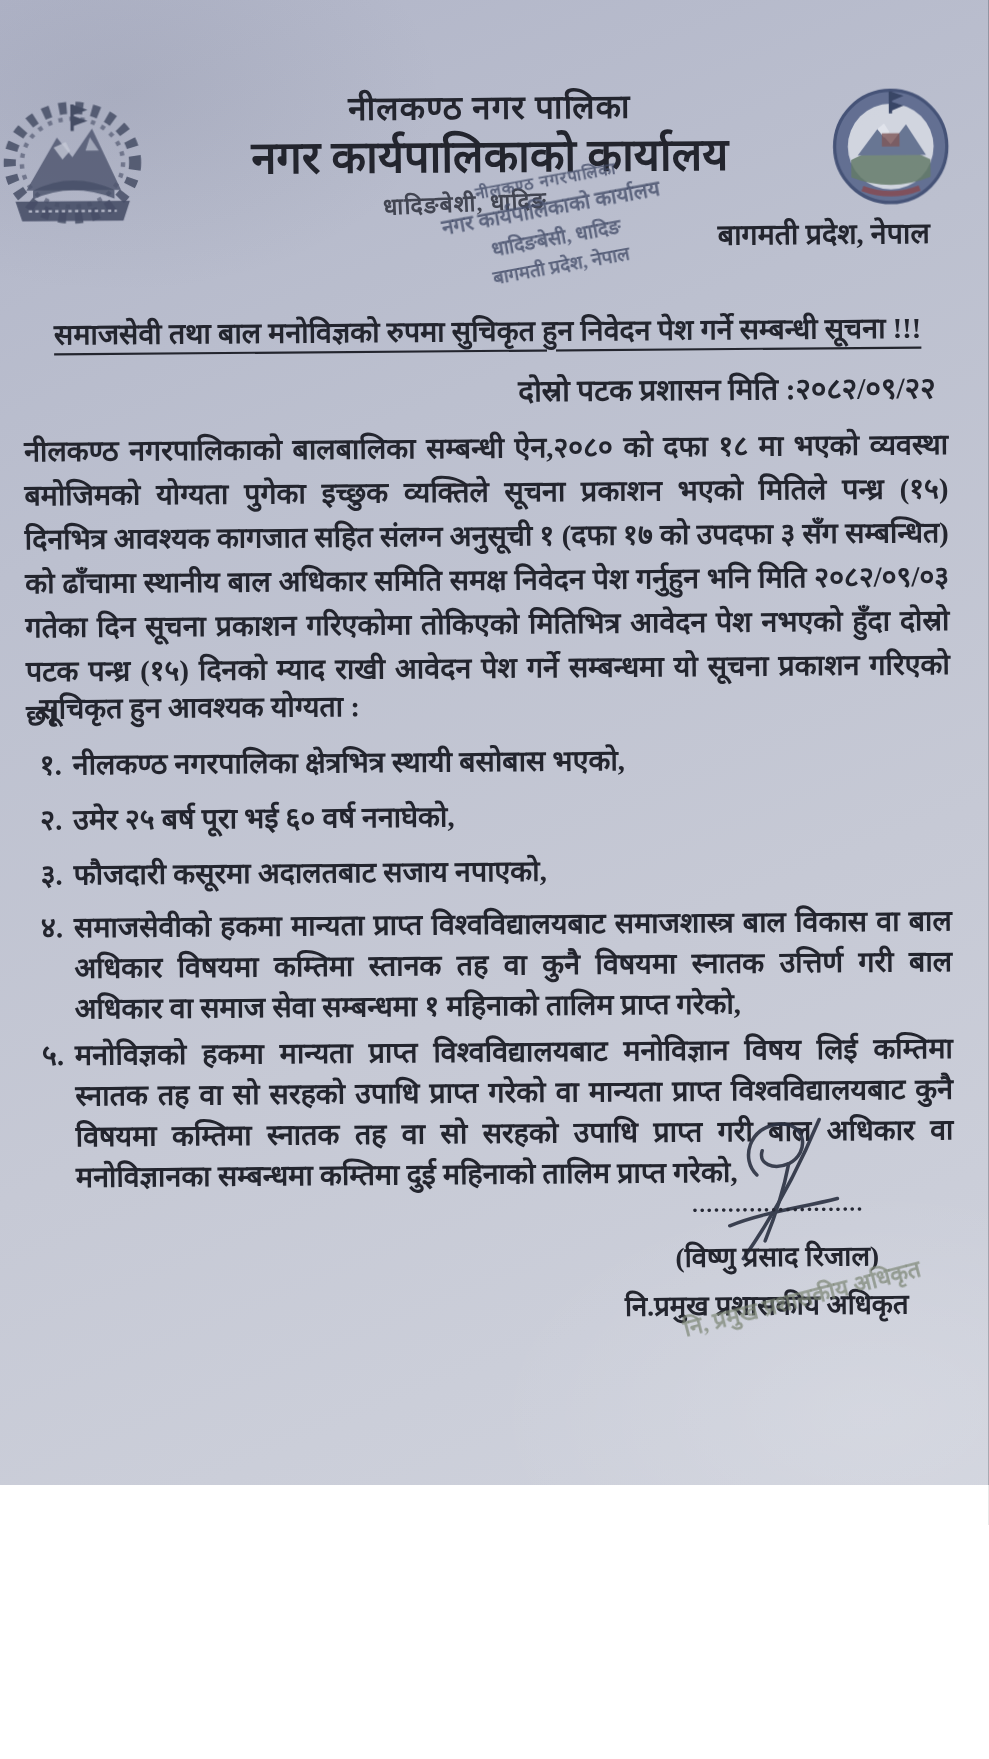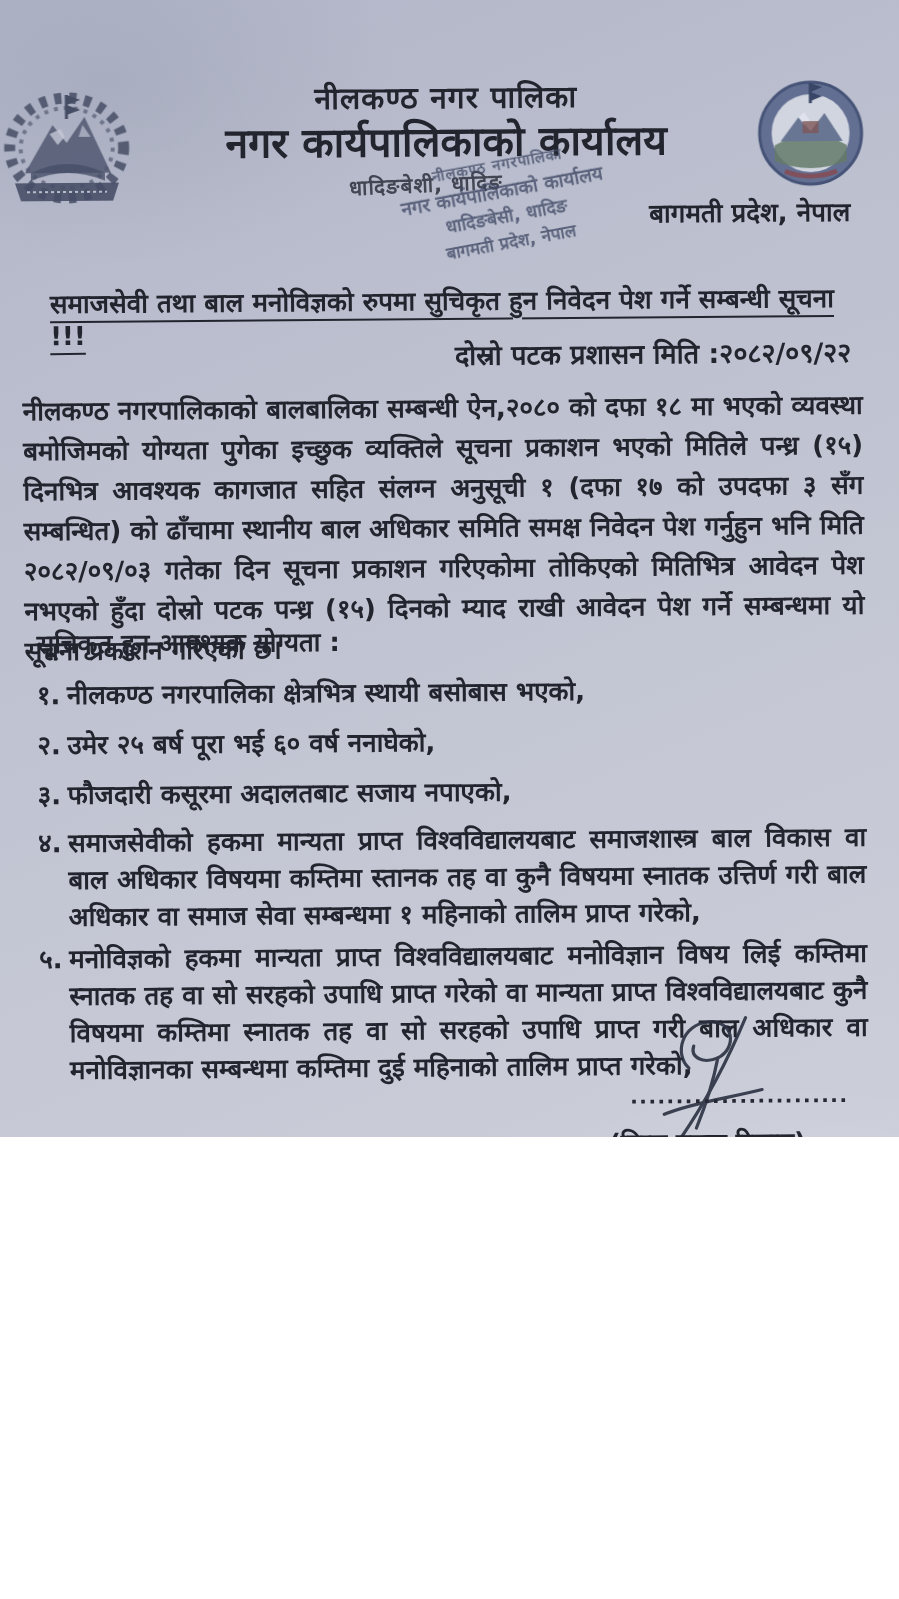--- a/index.html
+++ b/index.html
@@ -1,21 +1,22 @@
 <!DOCTYPE html>
 <html><head>
 <meta charset="utf-8">
 <style>
   * { margin:0; padding:0; box-sizing:border-box; }
   html,body { width:899px; }
   body { font-family:"DejaVu Sans","Liberation Sans",sans-serif; }
 
   .photo {
-    position:relative; width:899px; height:1137px; overflow:hidden;
+    position:relative; width:899px; height:1350px; overflow:hidden;
     background:#17181c;
+    font-family:Liberation Serif, serif;
   }
 
   
   .fold { position:absolute; pointer-events:none; }
   .fold-1 { left:150px; top:1385px; width:110px; height:214px;
     background:linear-gradient(100deg, rgba(70,76,88,.45), rgba(0,0,0,0) 70%);
     filter:blur(6px); }
   .fold-2 { left:415px; top:1395px; width:26px; height:130px;
     background:linear-gradient(180deg, rgba(150,135,105,.55), rgba(0,0,0,0));
     filter:blur(5px); }

